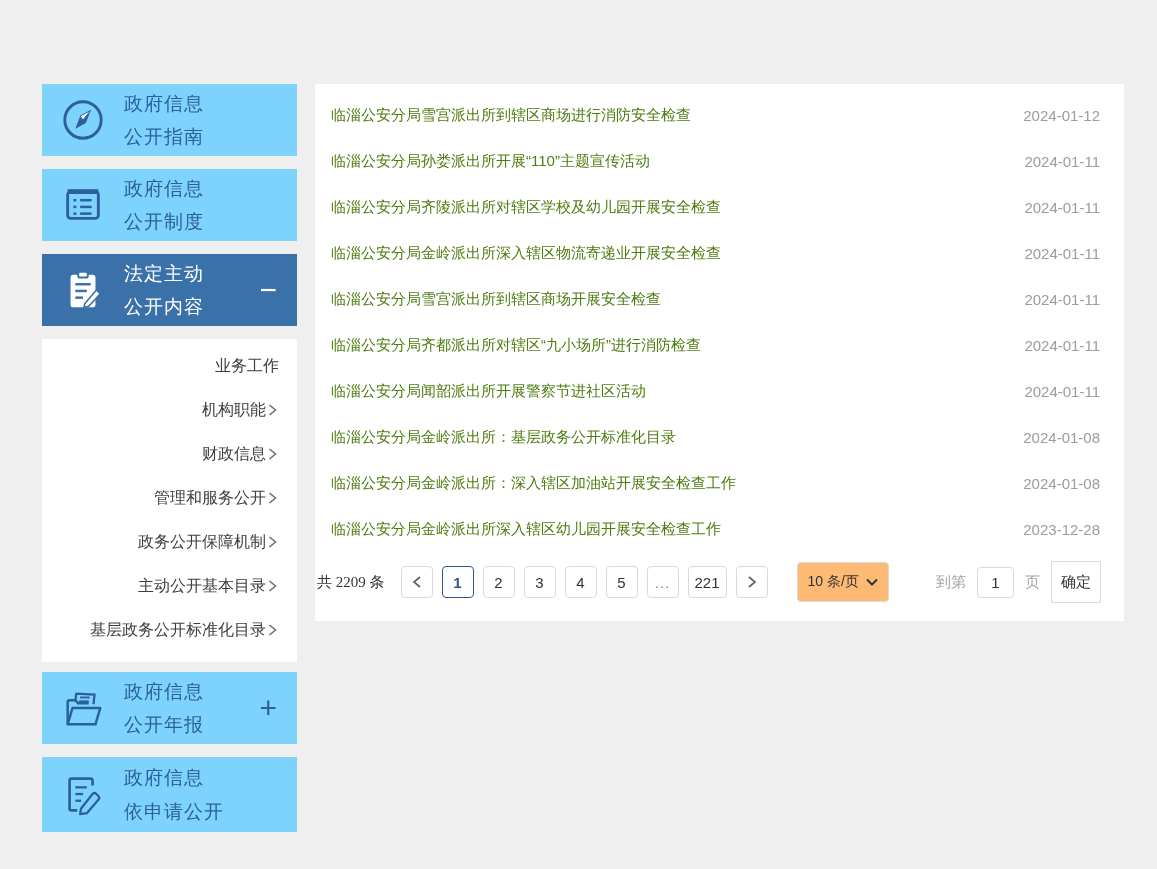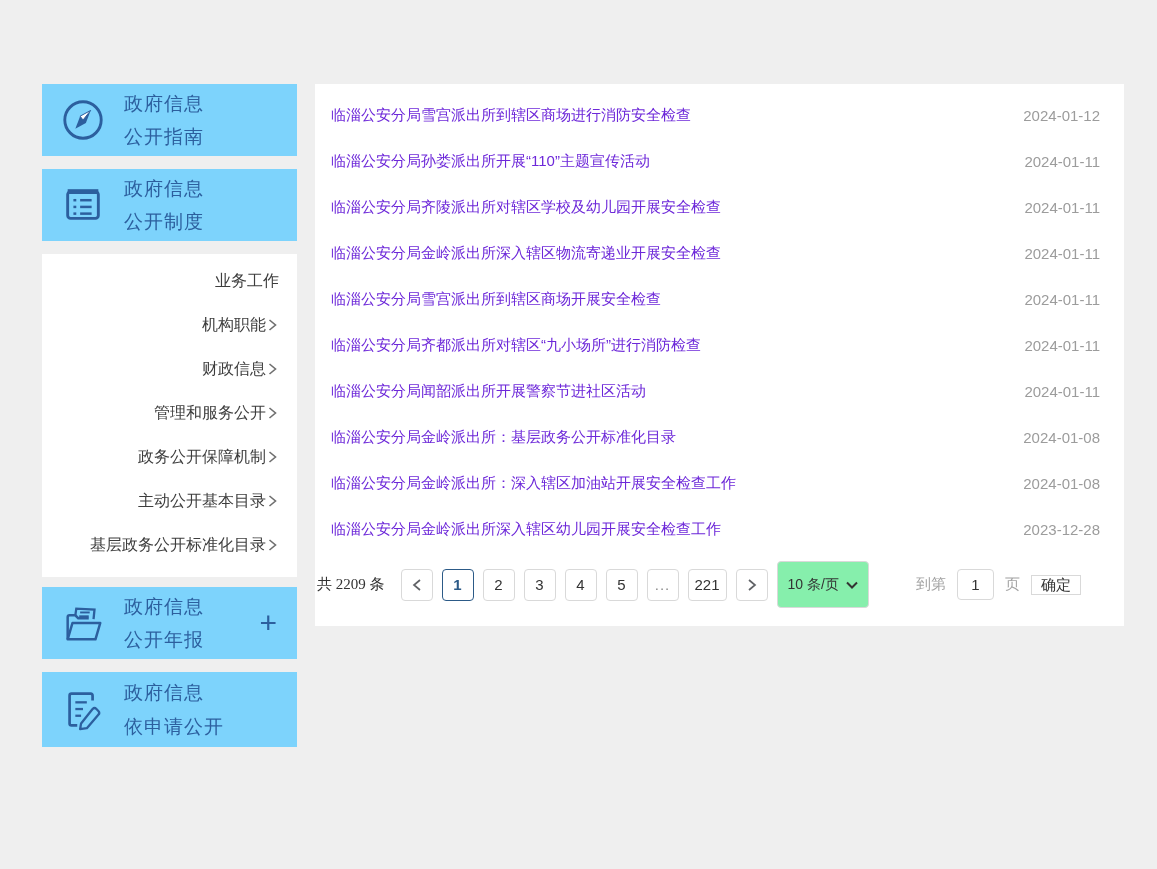--- a/index.html
+++ b/index.html
@@ -76,21 +76,21 @@
     padding:8px 0 18px 0;
   }
   .row {
     height:46px;
     display:flex;
     align-items:center;
     justify-content:space-between;
     padding:0 24px 0 16px;
     cursor:pointer;
   }
-  .row-title { font-size:15px; color:#6d28d9; white-space:nowrap; }
+  .row-title { font-size:15px; color:#4d7c0f; white-space:nowrap; }
   .row-date  { font-size:15px; color:#9c9c9c; flex:0 0 auto; }
 
   
   .pager {
     display:flex;
     align-items:center;
     margin-top:9px;
     padding:0 17px 0 2px;
     font-size:15px;
     color:#333;
@@ -107,47 +107,47 @@
     justify-content:center;
     margin-right:9px;
     font-size:15px;
     color:#333;
     cursor:pointer;
     padding:0 6px;
   }
   .pg-btn.active { border-color:#2c5a87; color:#2c5a87; font-weight:bold; }
   .pg-btn.ellipsis { color:#8a8a8a; letter-spacing:1px; }
   .pg-select {
-    height:47px;
+    height:40px;
     border:1px solid #d9d9d9;
     border-radius:4px;
-    background:#86efac;
+    background:#fdba74;
     display:flex;
     align-items:center;
     gap:7px;
     padding:0 10px;
-    margin-left:0;
+    margin-left:20px;
     font-size:14px;
     color:#333;
     cursor:pointer;
   }
   .goto-group { margin-left:47px; display:flex; align-items:center; font-size:15px; color:#a3a3a3; }
   .goto-input {
     width:37px;
     height:31px;
     border:1px solid #d9d9d9;
     border-radius:4px;
     text-align:center;
     margin:0 11px;
     font-size:15px;
     color:#333;
     font-family:inherit;
   }
   .confirm-btn {
-    height:20px;
+    height:42px;
     min-width:44px;
     border:1px solid #d9d9d9;
     border-radius:0;
     background:#fff;
     padding:0 9px;
     font-size:15px;
     color:#333;
     margin-left:11px;
     cursor:pointer;
     font-family:inherit;
@@ -179,20 +179,34 @@
         <line x1="21" y1="19" x2="33" y2="19" stroke="#2c5f9e" stroke-width="2.6"></line>
         <line x1="14" y1="26" x2="17" y2="26" stroke="#2c5f9e" stroke-width="2.6"></line>
         <line x1="21" y1="26" x2="33" y2="26" stroke="#2c5f9e" stroke-width="2.6"></line>
         <line x1="14" y1="33" x2="17" y2="33" stroke="#2c5f9e" stroke-width="2.6"></line>
         <line x1="21" y1="33" x2="33" y2="33" stroke="#2c5f9e" stroke-width="2.6"></line>
       </svg>
     </span>
     <span class="label"><span>政府信息</span><br><span>公开制度</span></span>
   </div>
 
+  <div class="side-card active">
+    <span class="icon-wrap">
+      <svg width="46" height="46" viewBox="0 0 48 48">
+        <rect x="11" y="8" width="26" height="34" rx="3" fill="#ffffff"></rect>
+        <rect x="19" y="5" width="10" height="6" rx="2" fill="#ffffff" stroke="#3a71a8" stroke-width="2"></rect>
+        <line x1="16" y1="18" x2="32" y2="18" stroke="#3a71a8" stroke-width="2.6"></line>
+        <line x1="16" y1="25" x2="28" y2="25" stroke="#3a71a8" stroke-width="2.6"></line>
+        <line x1="16" y1="32" x2="24" y2="32" stroke="#3a71a8" stroke-width="2.6"></line>
+        <path d="M26 38 L38 24 L42 28 L30 41 L25 42 Z" fill="#ffffff" stroke="#3a71a8" stroke-width="1.6"></path>
+      </svg>
+    </span>
+    <span class="label"><span>法定主动</span><br><span>公开内容</span></span>
+    <span class="toggle">−</span>
+  </div>
 
   <div class="submenu">
     <div class="submenu-item">
       <span>业务工作</span>
     </div>
     <div class="submenu-item">
       <span>机构职能</span>
       <span class="chev">
           <svg width="13" height="14" viewBox="0 0 12 14">
             <polyline points="3,2 9,7 3,12" fill="none" stroke="#6f6f6f" stroke-width="1.6"></polyline>

